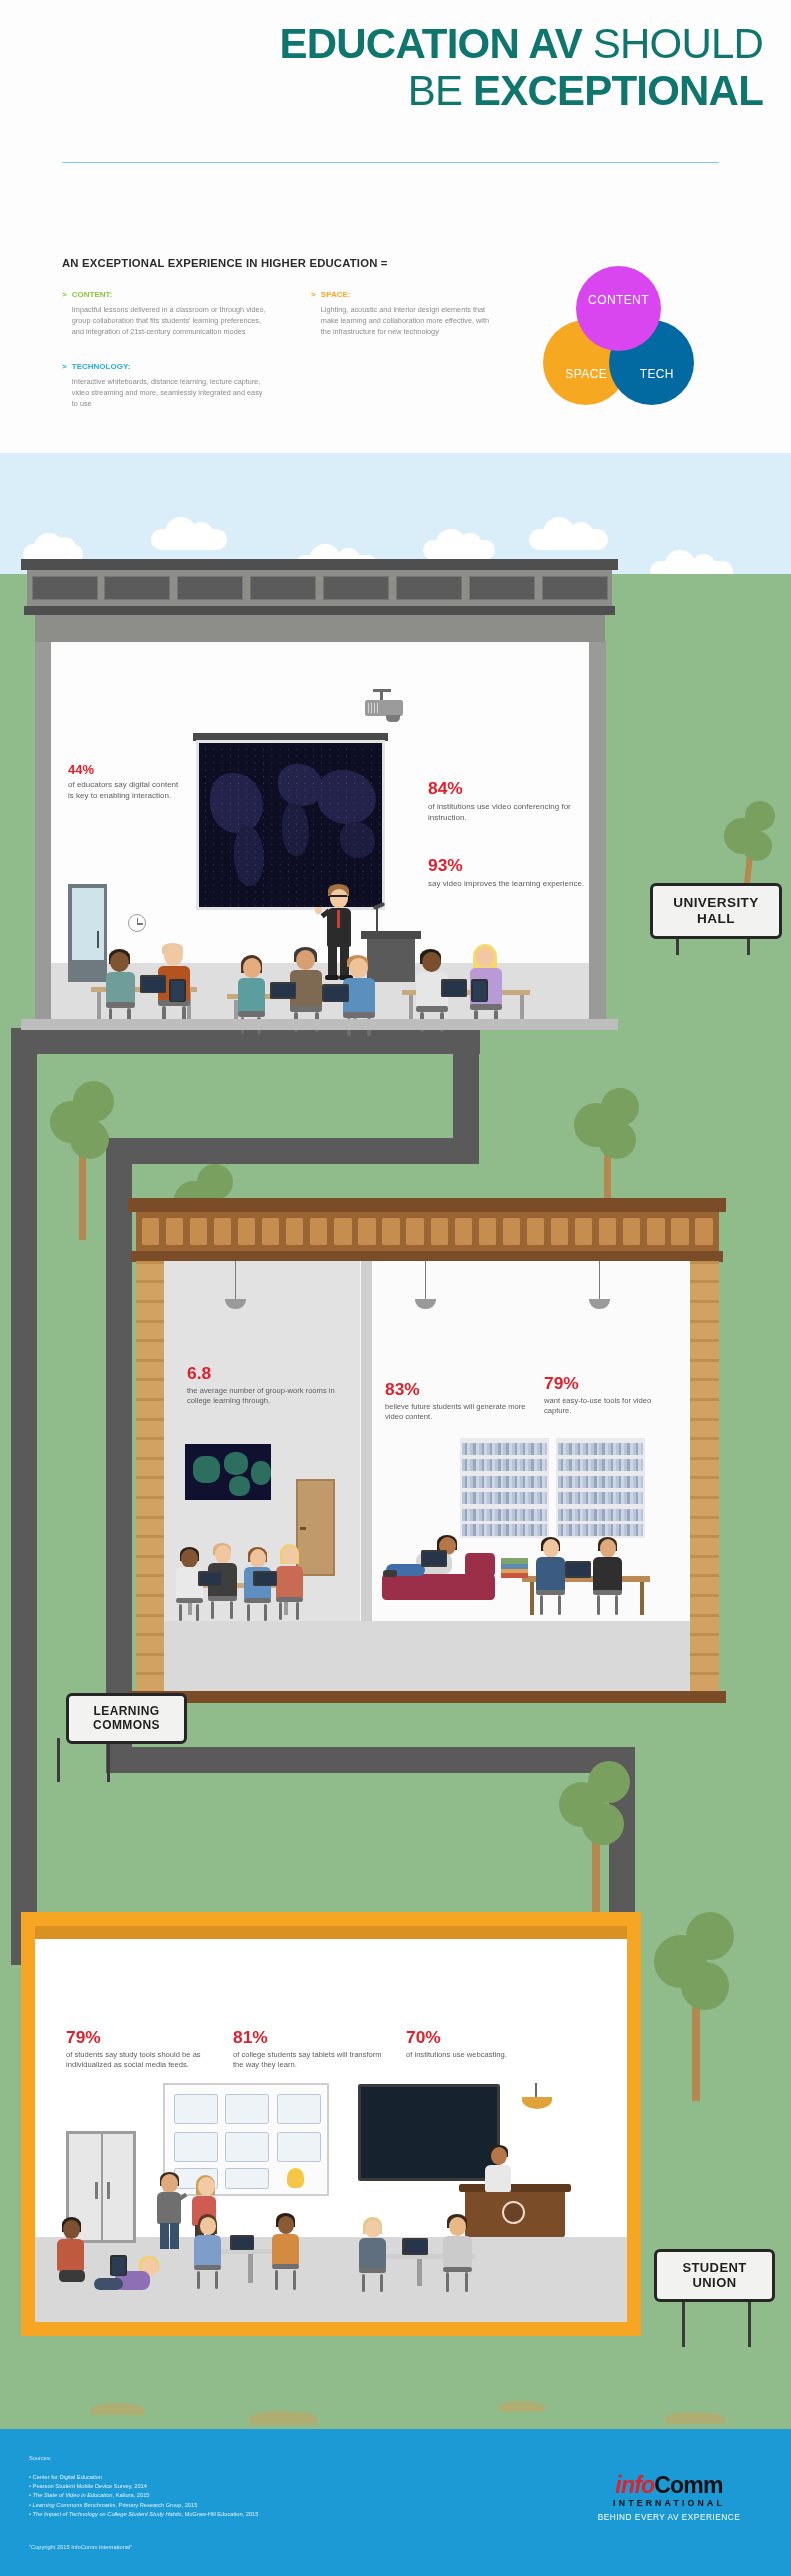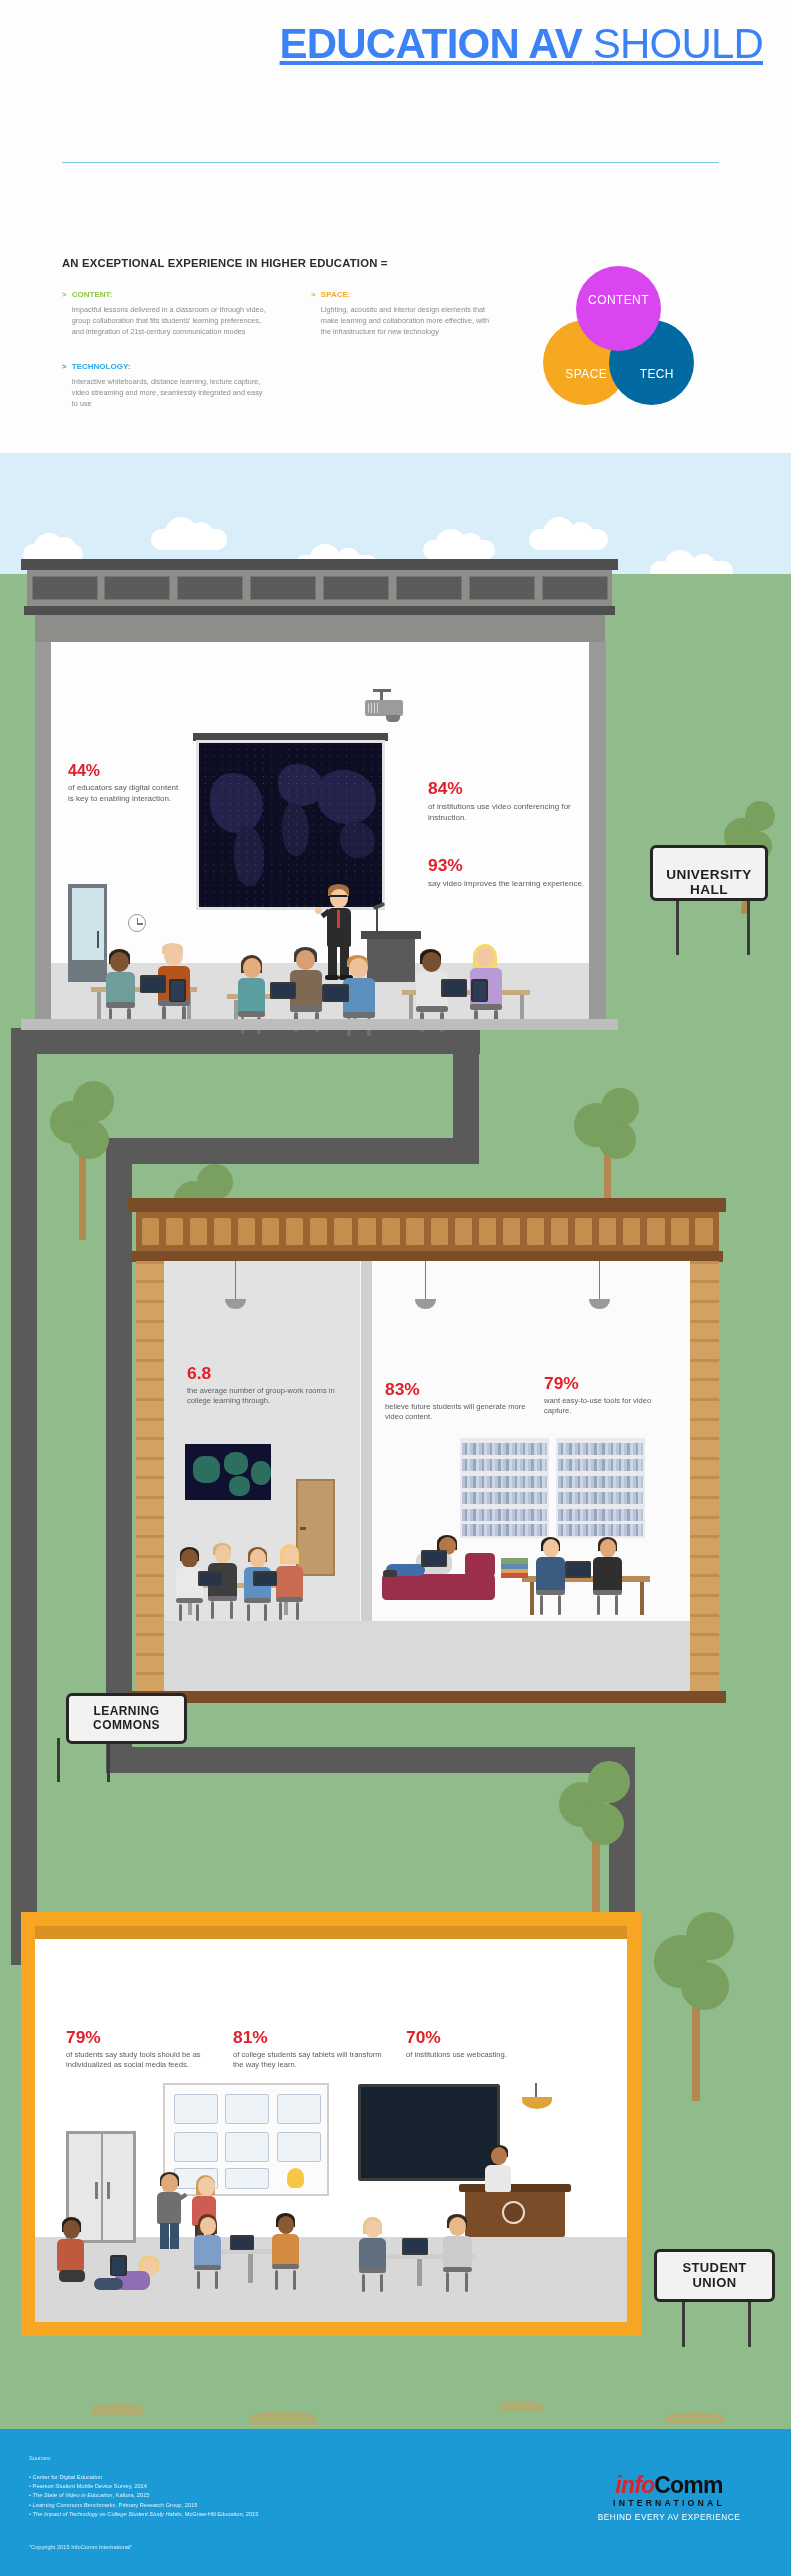--- a/index.html
+++ b/index.html
@@ -5,21 +5,21 @@
   * { box-sizing: border-box; margin:0; padding:0; }
   body {
     width:791px; height:2576px; position:relative; overflow:hidden;
     font-family:"Liberation Sans", sans-serif; background:#ffffff;
   }
   .page { position:relative; width:791px; height:2576px; }
 
   
   .header { position:absolute; left:0; top:0; width:791px; height:453px; background:#fdfdfd; }
   .title-wrap { position:absolute; left:0; top:23px; width:763px; text-align:right; }
-  .title-l1, .title-l2 { color:#3b82f6; line-height:1.0; letter-spacing:-0.8px;text-decoration:underline; }
+  .title-l1, .title-l2 { color:#0f766e; line-height:1.0; letter-spacing:-0.8px; }
   .title-l1 { font-size:42px; }
   .title-l2 { font-size:42px; margin-top:4.5px; }
   .t-bold { font-weight:bold; }
   .t-light { font-weight:normal; }
 
   .hr-line { position:absolute; left:62px; top:162px; width:657px; height:0.8px; background:#7fc9e8; }
 
   .intro { position:absolute; left:62px; top:178px; width:665px;
     color:#3fb4e4; font-size:9.4px; line-height:1.6; }
   .intro b { color:#1b9ad6; font-weight:bold; }
@@ -109,21 +109,21 @@
   .clock1 { position:absolute; left:107px; top:355px; width:18px; height:18px;
     border:1.5px solid #9a9a9a; border-radius:50%; background:#fff; }
   .clock1:before { content:""; position:absolute; left:7.6px; top:3px; width:1.5px; height:6.8px; background:#777; }
   .clock1:after  { content:""; position:absolute; left:8.3px; top:8.3px; width:5.3px; height:1.5px; background:#777; }
 
   .stat { position:absolute; }
   .stat .num { color:#e0202b; font-weight:bold; }
   .stat .cap { color:#5d5d5d; line-height:1.42; }
 
   .b1-s1 { left:47px; top:203px; width:113px; }
-  .b1-s1 .num { font-size:16px; }
+  .b1-s1 .num { font-size:13px; }
   .b1-s1 .cap { font-size:8px; margin-top:1.5px; }
   .b1-s2 { left:407px; top:219px; width:159px; }
   .b1-s2 .num { font-size:17.4px; }
   .b1-s2 .cap { font-size:8px; margin-top:1.5px; }
   .b1-s3 { left:407px; top:296px; width:159px; }
   .b1-s3 .num { font-size:17.4px; }
   .b1-s3 .cap { font-size:8px; margin-top:1.5px; }
 
   
   .person { position:absolute; }
@@ -224,20 +224,24 @@
 <body>
 
 <div class="page">
 
   <div class="header">
     <div class="title-wrap">
       <div class="title-l1">
         <span class="t-bold">EDUCATION AV</span>
         <span class="t-light">SHOULD</span>
       </div>
+      <div class="title-l2">
+        <span class="t-light">BE</span>
+        <span class="t-bold">EXCEPTIONAL</span>
+      </div>
     </div>
 
     <div class="hr-line"></div>
 
 
     <div class="section-head">AN EXCEPTIONAL EXPERIENCE IN HIGHER EDUCATION =</div>
 
     <div class="bullet-col bcol-a">
       <div class="bullet-head c-content">
         <span class="chev">&gt;</span><span>CONTENT:</span>
@@ -511,21 +515,21 @@
         <div class="sc"></div>
       </div>
     <div class="tablet" style="left:450px; top:420px; width:16.6px; height:23px;">
         <div class="sc"></div>
       </div>
   </div>
   <div class="b1-base" style="position:absolute; left:21px; top:1019px; width:597px; height:10.6px; background:#bdbdbd;"></div>
 
   <div class="sign-post" style="left:676px; top:895px; height:60px;"></div>
   <div class="sign-post" style="left:747px; top:895px; height:60px;"></div>
-  <div class="sign" style="left:650px; top:845px; width:118px; height:56px; font-size:13.6px;justify-content:flex-end;">
+  <div class="sign" style="left:650px; top:883px; width:132px; height:56px; font-size:13.6px;">
     <span>UNIVERSITY</span>
     <span>HALL</span>
   </div>
 
   <div class="b2">
     <div class="b2-roof"></div>
     <div class="b2-balcony"></div>
     <div class="b2-balusters">
       <div></div>
         <div></div>

